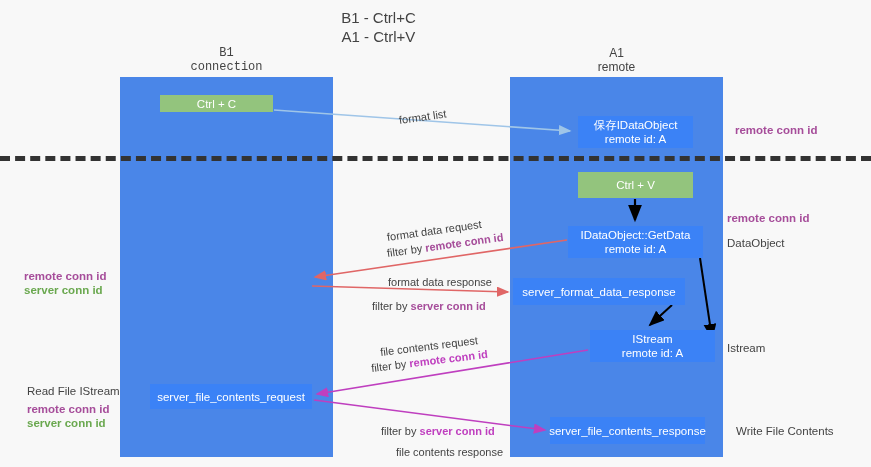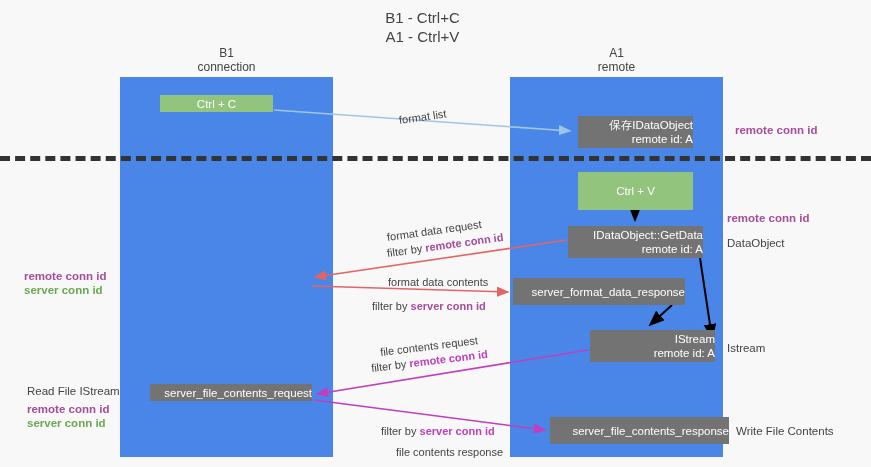--- a/index.html
+++ b/index.html
@@ -11,46 +11,46 @@
   }
   #stage{position:relative;width:871px;height:467px;}
 
   
   .lane{position:absolute;background:#4a86e8;}
   #lane-b1{left:120px;top:77px;width:213px;height:380px;}
   #lane-a1{left:510px;top:77px;width:213px;height:380px;}
 
   #title{
     position:absolute;left:0;top:8px;width:757px;
-    text-align:center;color:#434343;font-size:15px;line-height:19px;padding-left:44px;
+    text-align:center;color:#434343;font-size:15px;line-height:19px;
   }
 
   .lane-head{position:absolute;text-align:center;color:#434343;font-size:12px;line-height:14px;}
-  #head-b1{left:120px;top:46px;width:213px;}
+  #head-b1{left:120px;top:46px;width:213px;font-family:Liberation Mono, monospace;}
   #head-a1{left:510px;top:46px;width:213px;}
 
   
   .box{
     position:absolute;display:flex;flex-direction:column;
     align-items:center;justify-content:center;
     color:#ffffff;font-size:11.5px;line-height:14px;
     text-align:center;box-sizing:border-box;
   }
   .green{background:#93c47d;}
-  .orange{background:#737373;align-items:flex-end;}
+  .orange{background:#3b82f6;}
 
   #box-ctrlc{left:160px;top:95px;width:113px;height:17px;}
   #box-save{left:578px;top:116px;width:115px;height:32px;}
-  #box-ctrlv{left:578px;top:172px;width:115px;height:38px;}
+  #box-ctrlv{left:578px;top:172px;width:115px;height:26px;}
   #box-getdata{left:568px;top:226px;width:135px;height:32px;}
   #box-fmtreq{left:152px;top:268px;width:158px;height:27px;}
   #box-fmtresp{left:513px;top:278px;width:172px;height:27px;}
   #box-istream{left:590px;top:330px;width:125px;height:32px;}
-  #box-filereq{left:150px;top:384px;width:162px;height:17px;}
-  #box-fileresp{left:550px;top:417px;width:179px;height:27px;}
+  #box-filereq{left:150px;top:384px;width:162px;height:25px;}
+  #box-fileresp{left:550px;top:417px;width:155px;height:27px;}
 
   
   #divider{
     position:absolute;left:0;top:156px;width:871px;height:0;
     border-top:5px dashed #333333;
   }
 
   
   .ann{position:absolute;font-size:11.5px;line-height:14px;white-space:nowrap;}
   .purple{color:#a64d9a;font-weight:bold;}
@@ -158,21 +158,21 @@
 
   <div id="divider"></div>
 
   <div class="elab rot-up" style="left:400px;top:113px;">format list</div>
 
   <div class="elab rot-up" style="left:388px;top:230px;">format data request</div>
   <div class="elab rot-up" style="left:388px;top:246px;">
     <span class="plain">filter by </span><span class="purple">remote conn id</span>
   </div>
 
-  <div class="elab" style="left:388px;top:275px;">format data contents</div>
+  <div class="elab" style="left:388px;top:275px;">format data response</div>
   <div class="elab" style="left:372px;top:299px;">
     <span class="plain">filter by </span><span class="purple">server conn id</span>
   </div>
 
   <div class="elab rot-up2" style="left:381px;top:345px;">file contents request</div>
   <div class="elab rot-up2" style="left:372px;top:361px;">
     <span class="plain">filter by </span><span class="magenta">remote conn id</span>
   </div>
 
   <div class="elab" style="left:396px;top:401px;margin-top:44px;">file contents response</div>

